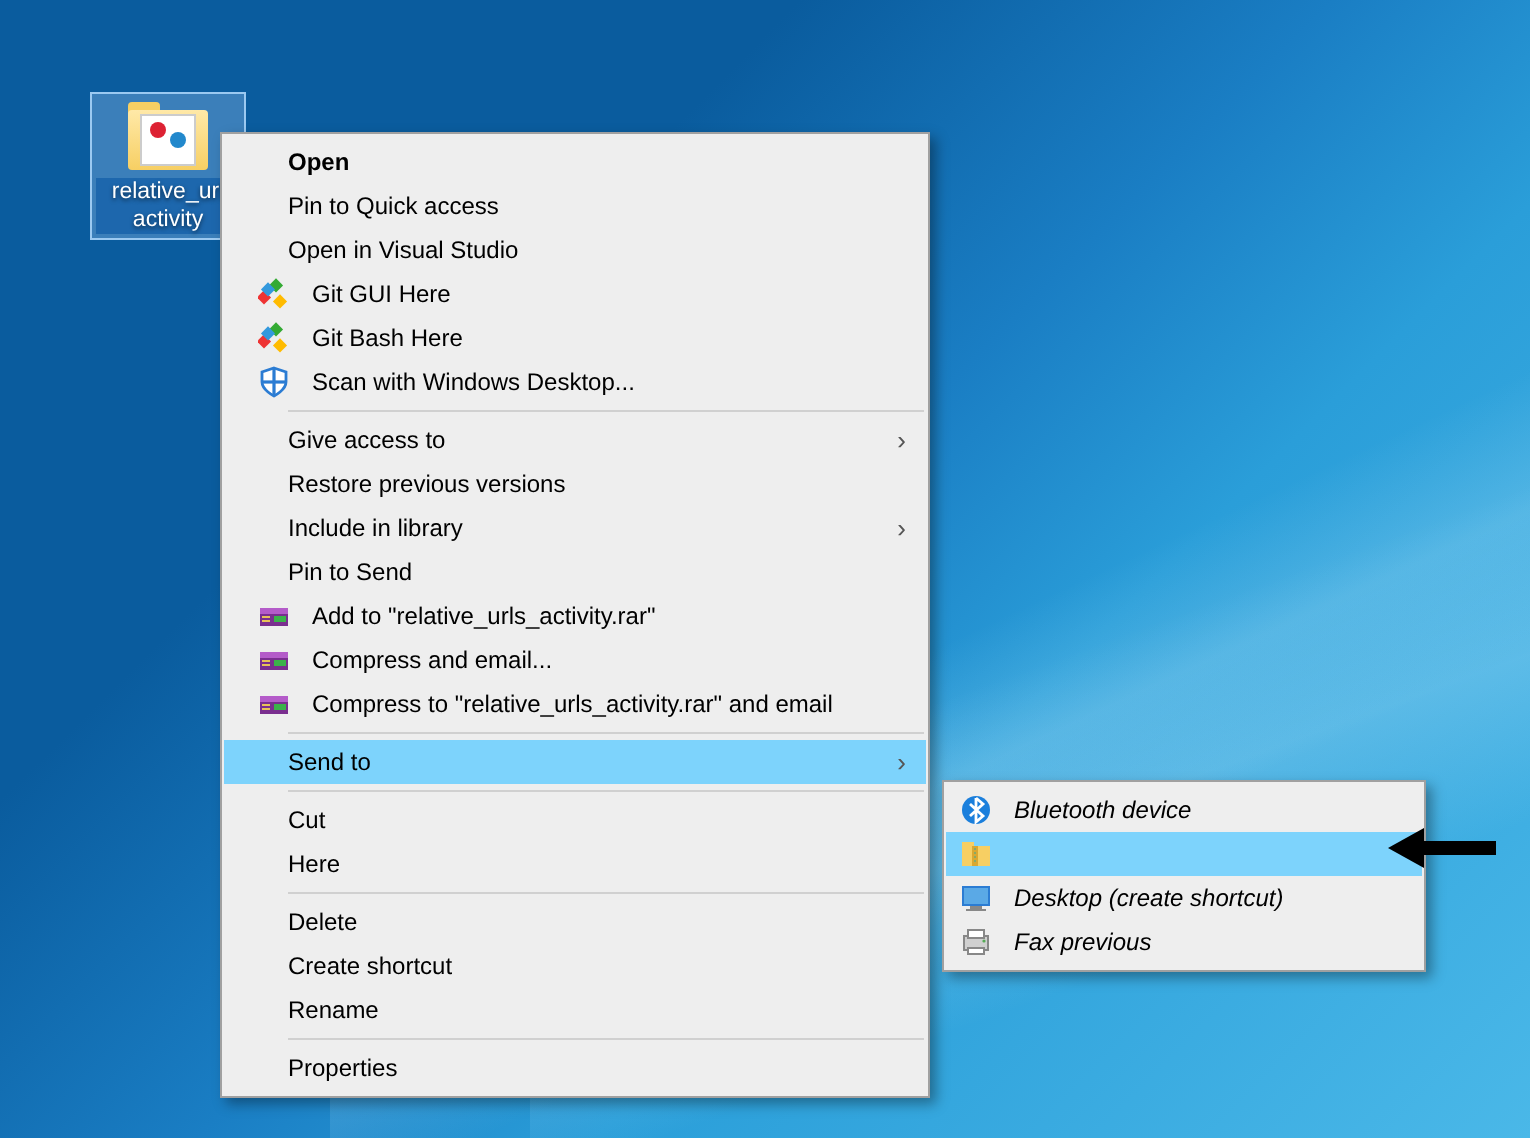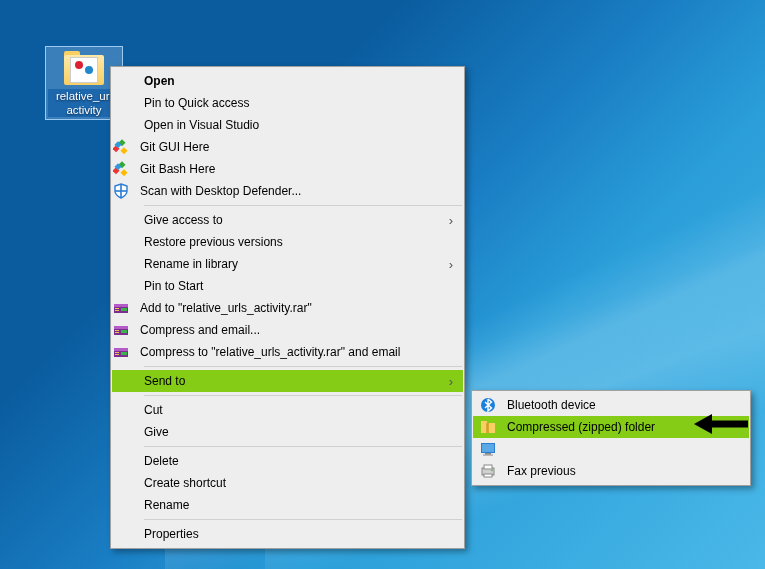--- a/index.html
+++ b/index.html
@@ -72,31 +72,31 @@
 
   
   .menu {
     position: absolute;
     background: #eeeeee;
     border: 1px solid #a0a0a0;
     box-shadow: 3px 3px 6px rgba(0,0,0,.35);
     padding: 3px 1px;
   }
   .menu1 { left:110px; top:66px; width:355px; }
-  .menu2 { left:471px; top:390px; width:280px; }
+  .menu2 { left:471px; top:390px; width:242px;font-style:italic; }
 
   .item {
     display:flex; align-items:center;
     height:22px;
     padding: 0 24px 0 6px;
     position:relative;
     white-space:nowrap;
   }
-  .menu1 .item { padding-left: 0; }
-  .item.highlight { background:#84cc16; }
+  .menu1 .item { padding-left: 16px; }
+  .item.highlight { background:#7dd3fc; }
   .item .ico {
     width:18px; height:18px; margin-right:10px;
     display:flex; align-items:center; justify-content:center;
     flex-shrink:0;
   }
   .menu1 .noico { padding-left: 32px; }
   .bold { font-weight:600; }
   .sep {
     height:1px; background:#d0d0d0;
     margin: 3px 1px 3px 32px;
@@ -170,38 +170,38 @@
     <span>Git Bash Here</span>
   </div>
   <div class="item">
     <span class="ico">
       <svg width="16" height="16">
           <path d="M8 1 L14 3 V8 C14 12 8 15 8 15 C8 15 2 12 2 8 V3 Z" fill="#fff" stroke="#2b7cd3" stroke-width="1.4"></path>
           <rect x="7.2" y="1" width="1.6" height="14" fill="#2b7cd3"></rect>
           <rect x="2" y="7.2" width="12" height="1.6" fill="#2b7cd3"></rect>
         </svg>
     </span>
-    <span>Scan with Desktop Defender...</span>
+    <span>Scan with Windows Desktop...</span>
   </div>
 
   <div class="sep"></div>
 
   <div class="item noico">
       <span>Give access to</span>
       <span class="arrow">›</span>
     </div>
   <div class="item noico">
       <span>Restore previous versions</span>
     </div>
   <div class="item noico">
-      <span>Rename in library</span>
+      <span>Include in library</span>
       <span class="arrow">›</span>
     </div>
   <div class="item noico">
-      <span>Pin to Start</span>
+      <span>Pin to Send</span>
     </div>
 
   <div class="item">
     <span class="ico">
         <svg width="16" height="16">
           <rect x="1" y="4" width="14" height="9" fill="#7a2e8f"></rect>
           <rect x="1" y="4" width="14" height="3" fill="#b45bc9"></rect>
           <rect x="2" y="8" width="4" height="1" fill="#e8c158"></rect>
           <rect x="2" y="10" width="4" height="1" fill="#e8c158"></rect>
           <rect x="8" y="8" width="6" height="3" fill="#3bb24a"></rect>
@@ -240,21 +240,21 @@
       <span>Send to</span>
       <span class="arrow">›</span>
     </div>
 
   <div class="sep"></div>
 
   <div class="item noico">
       <span>Cut</span>
     </div>
   <div class="item noico">
-      <span>Give</span>
+      <span>Here</span>
     </div>
 
   <div class="sep"></div>
 
   <div class="item noico">
       <span>Delete</span>
     </div>
   <div class="item noico">
       <span>Create shortcut</span>
     </div>
@@ -284,31 +284,31 @@
       <svg width="16" height="16">
           <rect x="1" y="4" width="14" height="10" fill="#f7cf63"></rect>
           <rect x="1" y="2" width="6" height="3" fill="#f7cf63"></rect>
           <rect x="6" y="4" width="3" height="10" fill="#d9a832"></rect>
           <rect x="7" y="5" width="1" height="1" fill="#8a6"></rect>
           <rect x="7" y="7" width="1" height="1" fill="#8a6"></rect>
           <rect x="7" y="9" width="1" height="1" fill="#8a6"></rect>
           <rect x="7" y="11" width="1" height="1" fill="#8a6"></rect>
         </svg>
     </span>
-    <span>Compressed (zipped) folder</span>
   </div>
   <div class="item">
     <span class="ico">
       <svg width="16" height="16">
           <rect x="1" y="2" width="14" height="10" fill="#2b7cd3"></rect>
           <rect x="2" y="3" width="12" height="8" fill="#5aa9e6"></rect>
           <rect x="5" y="12" width="6" height="1.5" fill="#888"></rect>
           <rect x="3" y="13.5" width="10" height="1" fill="#888"></rect>
         </svg>
     </span>
+    <span>Desktop (create shortcut)</span>
   </div>
   <div class="item">
     <span class="ico">
       <svg width="16" height="16">
           <rect x="2" y="5" width="12" height="7" fill="#d0d0d0" stroke="#888"></rect>
           <rect x="4" y="2" width="8" height="4" fill="#fff" stroke="#888"></rect>
           <rect x="4" y="11" width="8" height="3" fill="#fff" stroke="#888"></rect>
           <circle cx="12" cy="7.5" r="0.8" fill="#5a5"></circle>
         </svg>
     </span>

